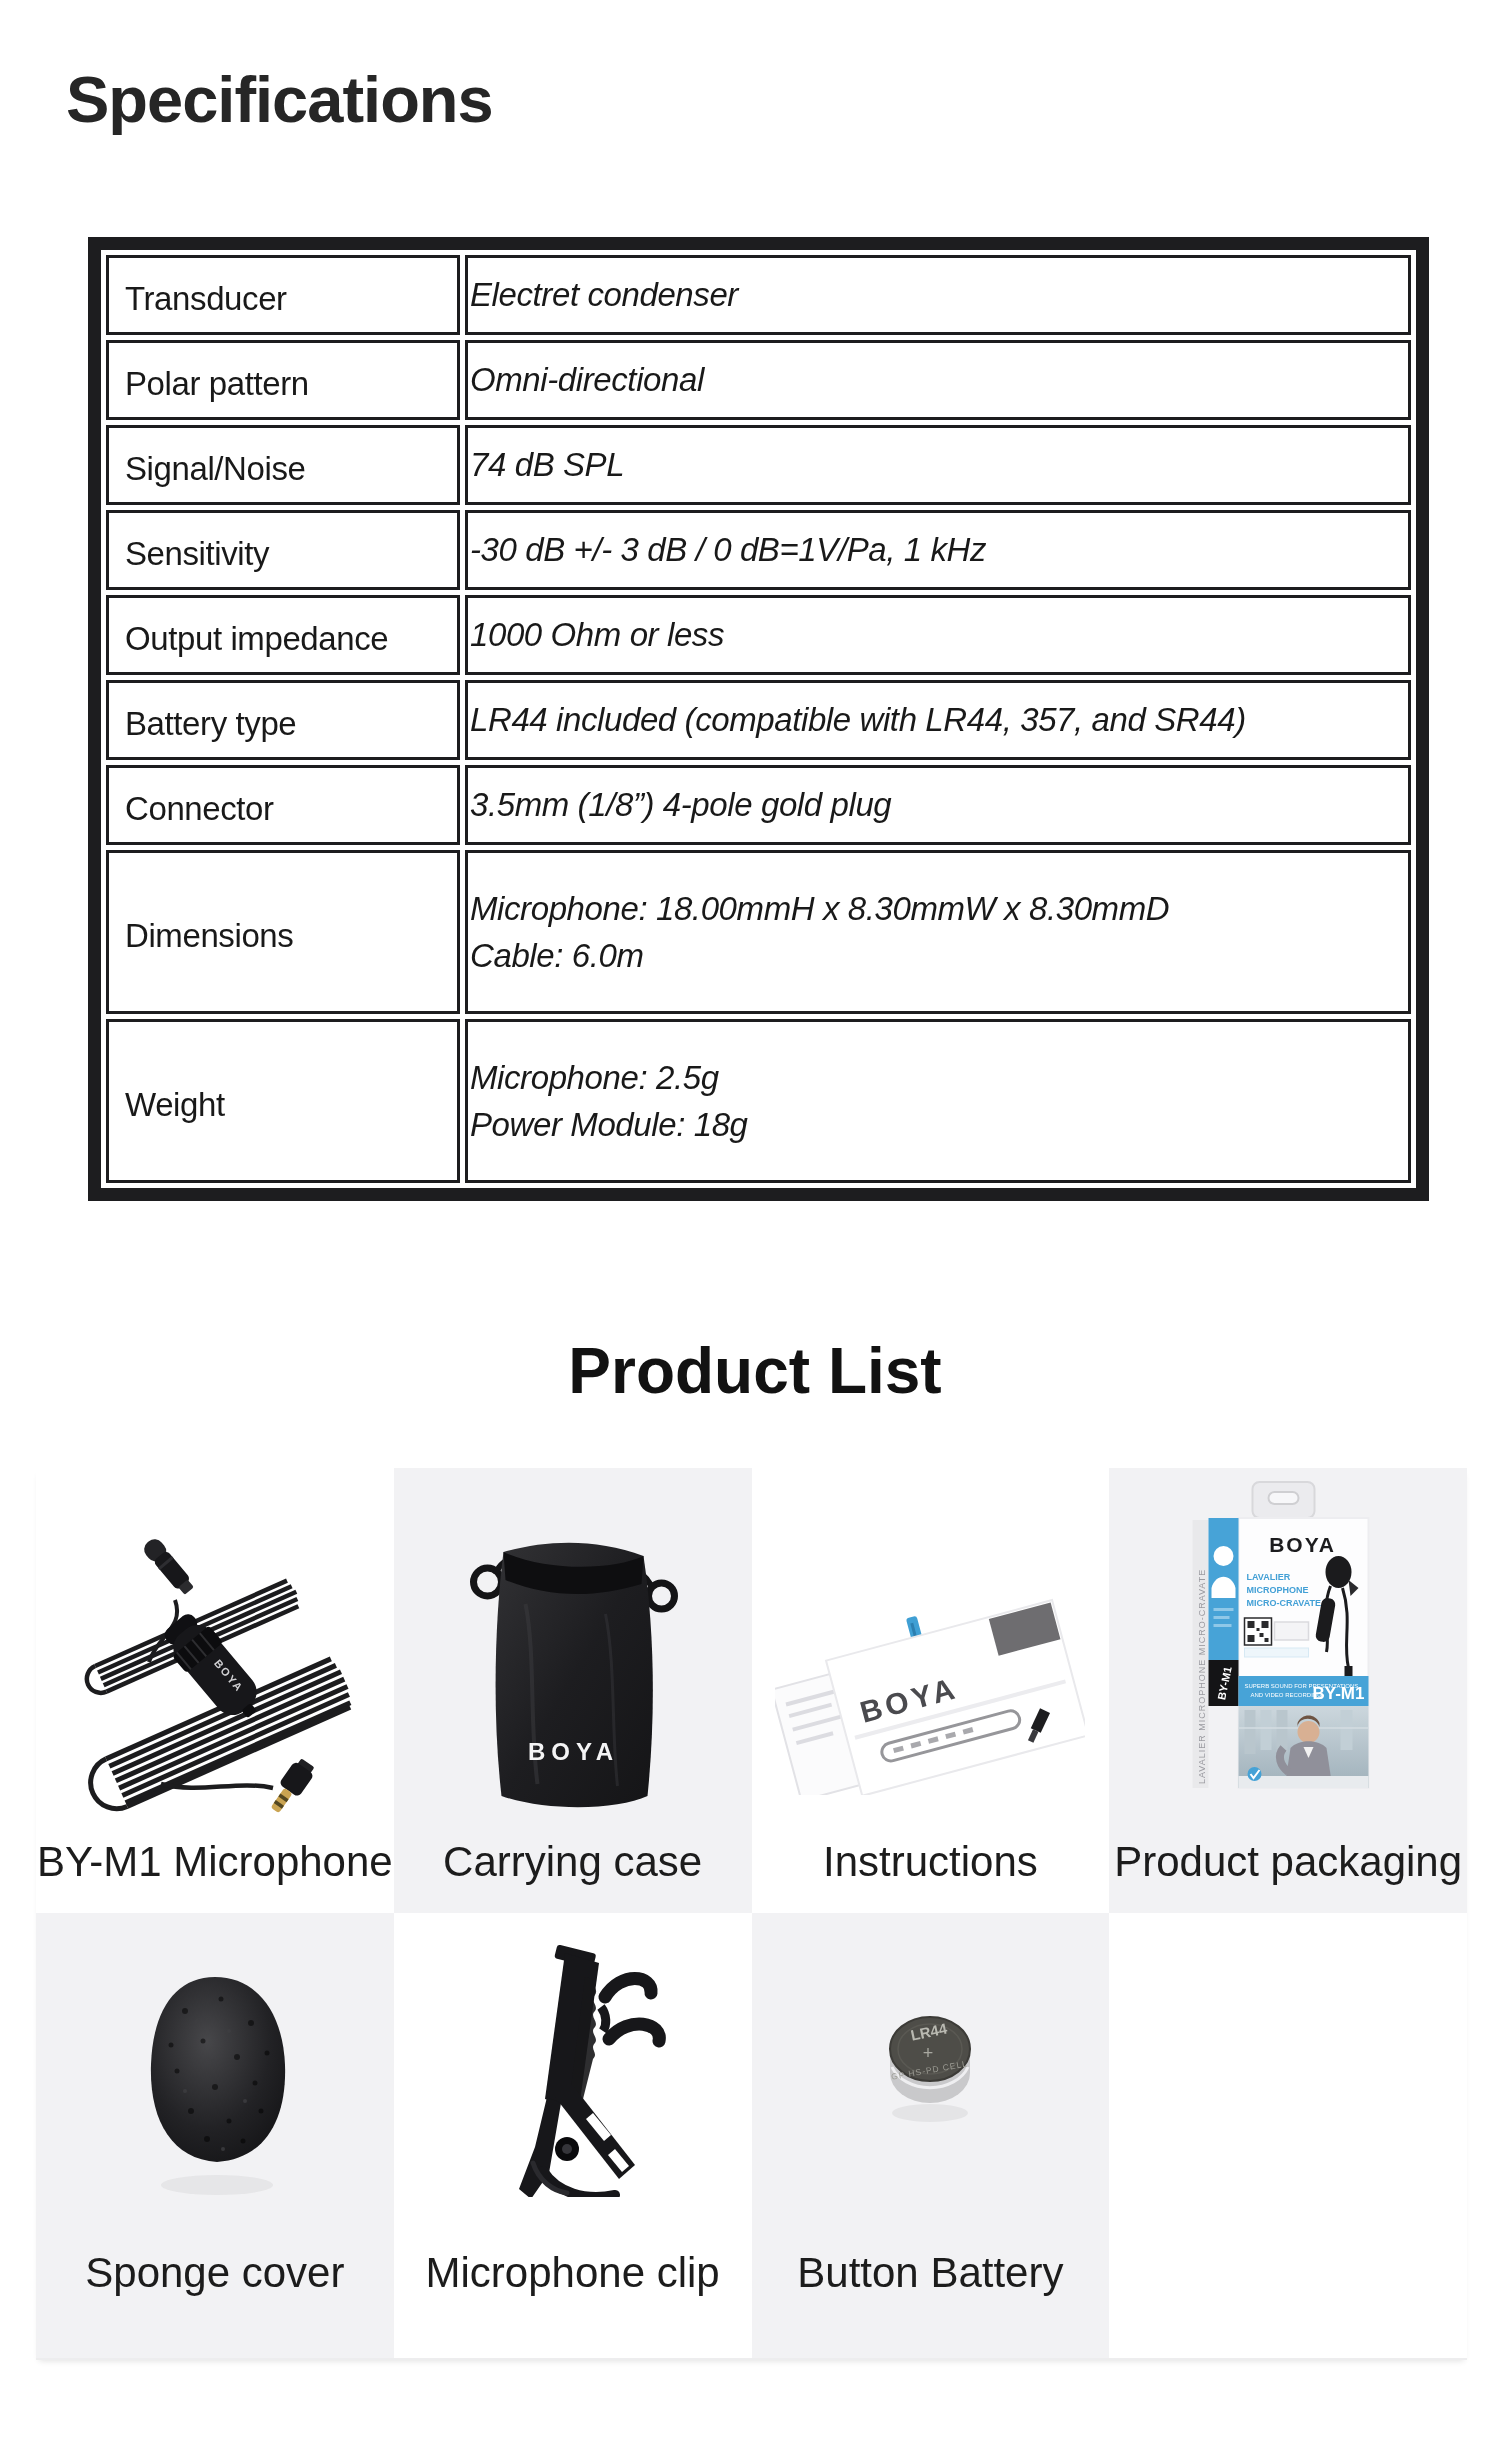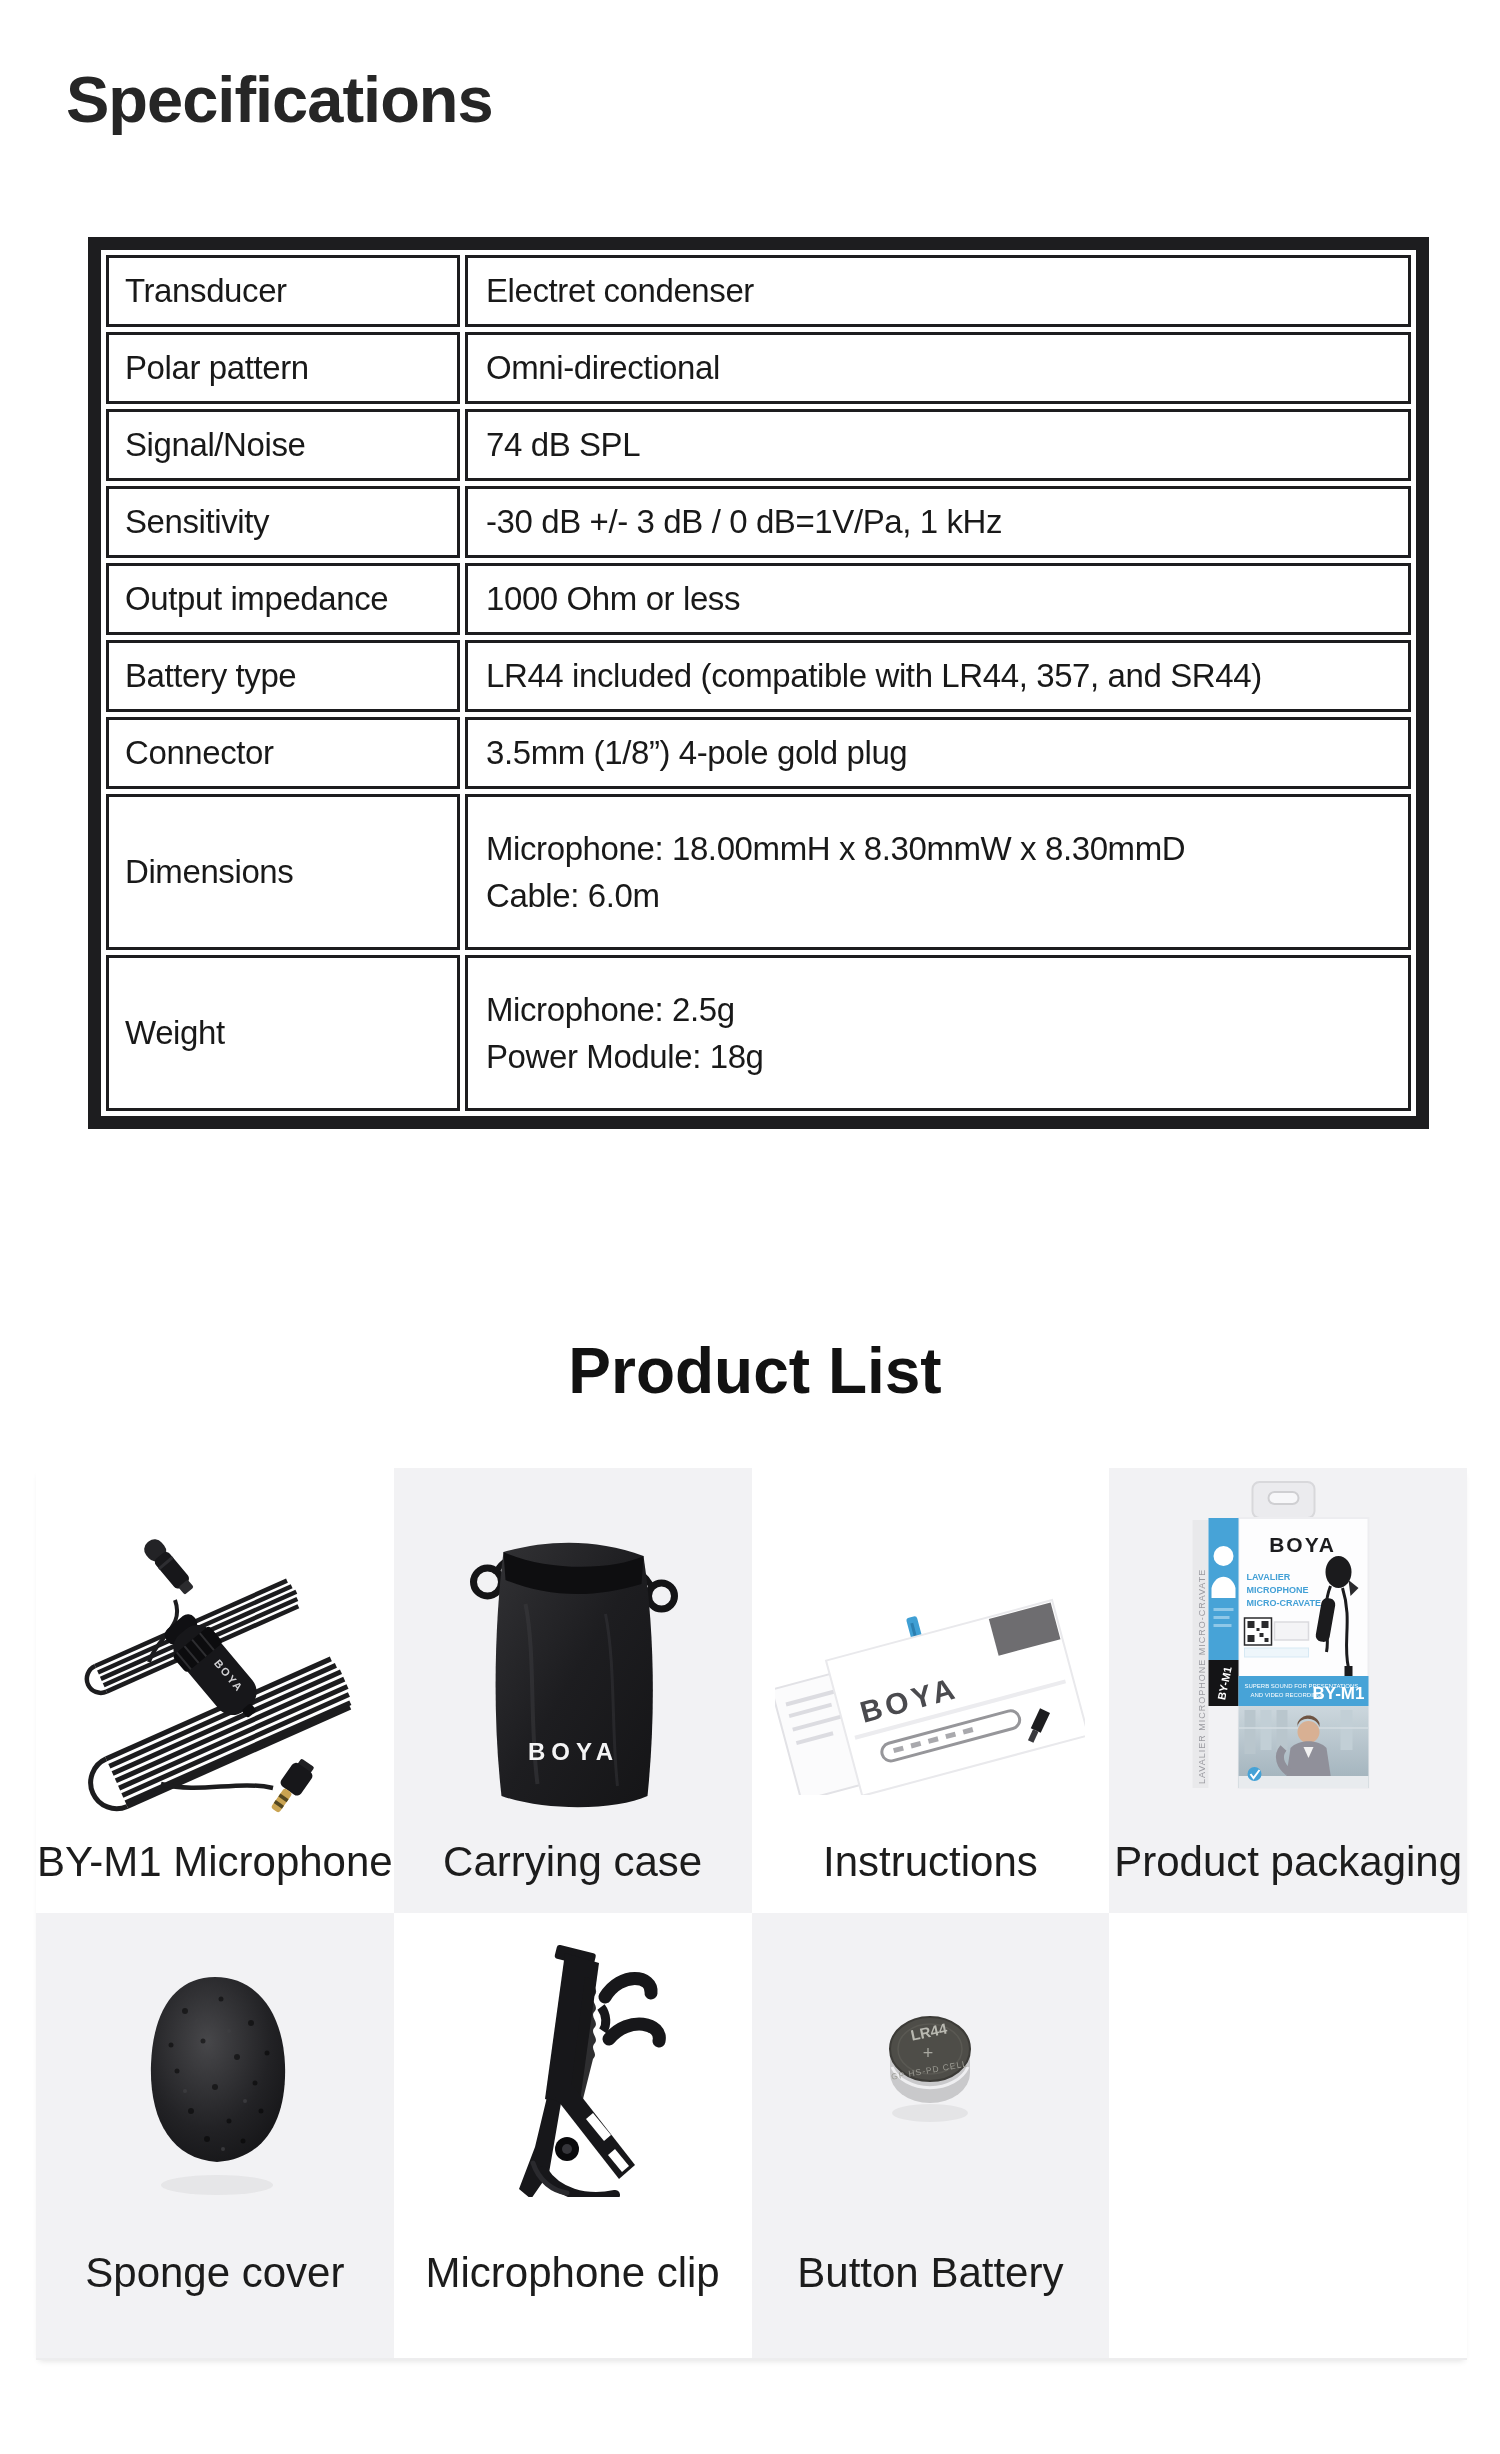--- a/index.html
+++ b/index.html
@@ -14,22 +14,22 @@
   }
   .spec-table-wrap{
     position:absolute;left:88px;top:237px;width:1341px;
     border:13px solid #1d1d1f;background:#ffffff;box-sizing:border-box;
   }
   table.spec{width:100%;border-collapse:separate;border-spacing:5px;}
   table.spec td{
     border:3px solid #1d1d1f;vertical-align:middle;
     font-size:33px;color:#191919;letter-spacing:-0.4px;
   }
-  table.spec td.k{width:332px;padding:0 0 0 16px;}
-  table.spec td.v{padding:0 0 0 18px;}
+  table.spec td.k{width:332px;padding:8px 0 0 16px;}
+  table.spec td.v{padding:0 0 0 2px;font-style:italic;}
   tr.single td{height:66px;}
   tr.double td{height:150px;}
   .ln{line-height:47px;}
   
   .product-title{
     position:absolute;left:5px;top:1336px;width:100%;text-align:center;
     font-size:64px;font-weight:600;color:#121212;letter-spacing:0;line-height:1.1;
   }
   .grid{
     position:absolute;left:36px;top:1468px;width:1431px;height:890px;

